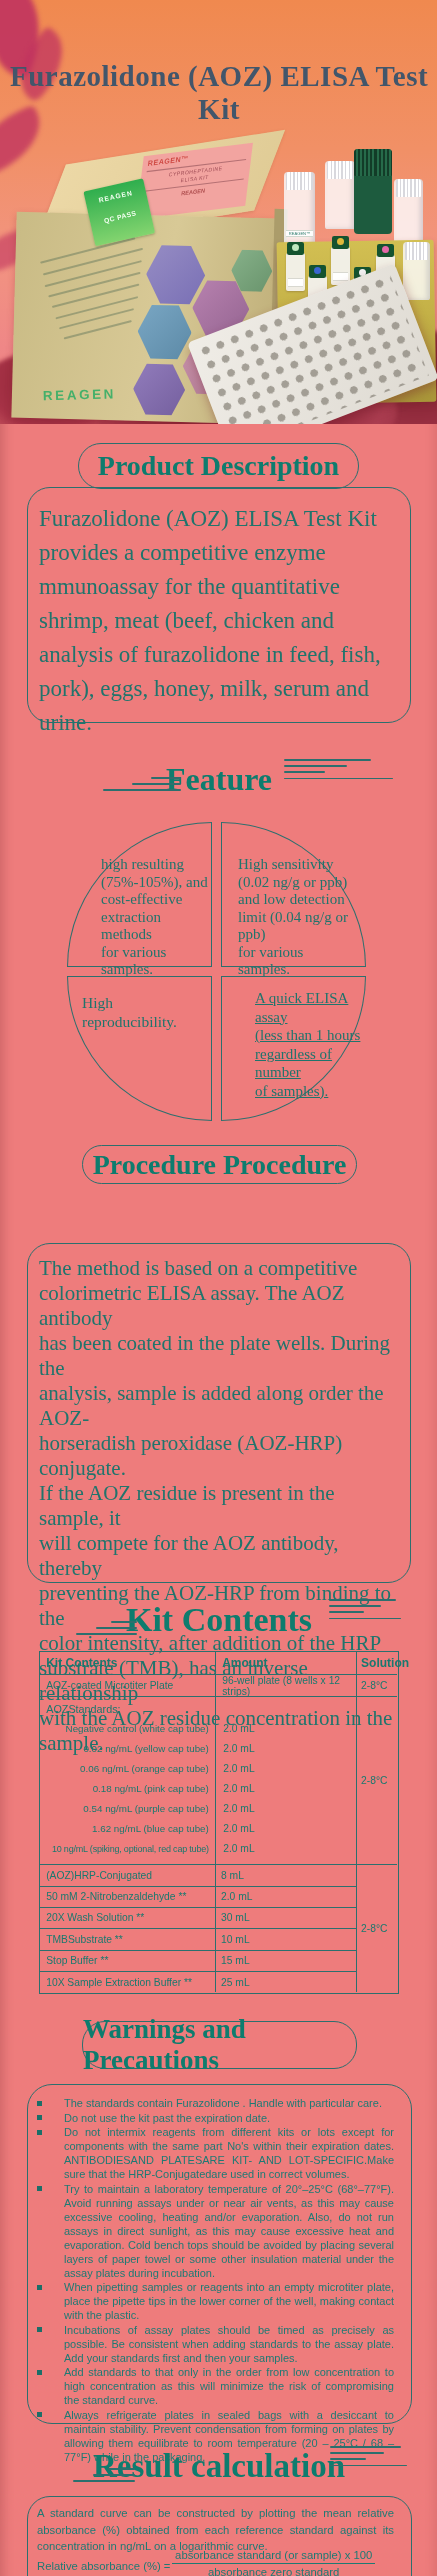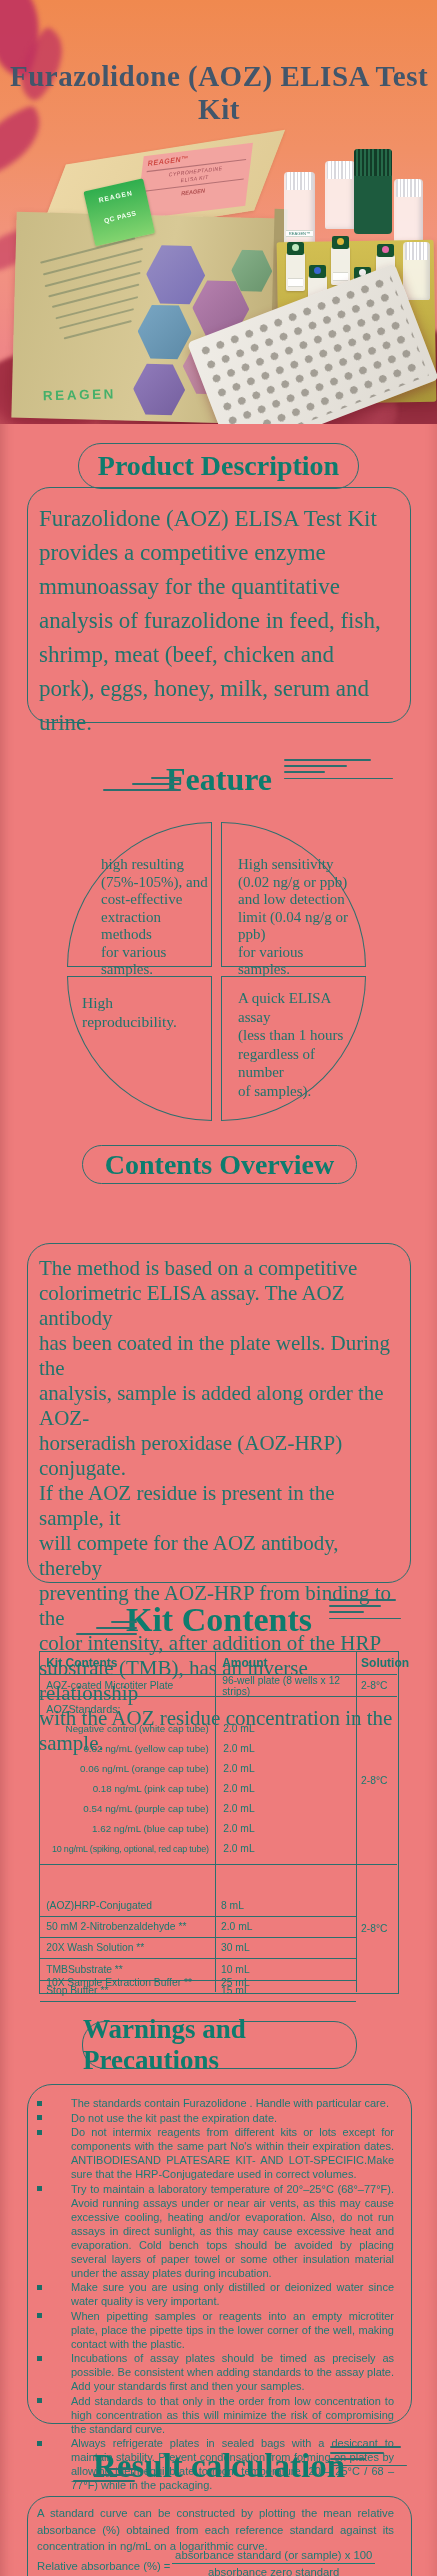--- a/index.html
+++ b/index.html
@@ -80,28 +80,28 @@
   #kit-table{position:absolute;left:39px;top:1651px;width:360px;height:343px;border:1.5px solid var(--tline);box-sizing:border-box;
         color:#19796f;font-size:10.8px;}
   #kit-table .vline,#kit-table .hline{position:absolute;background:var(--tline);}
   .cellpad{padding-left:6.2px;display:flex;align-items:center;position:absolute;box-sizing:border-box;}
   #std-names > div{line-height:20px;white-space:nowrap;}
   #std-names > div{text-align:right;padding-right:5.2px;font-size:9.8px;}
   #std-names > div:first-child{text-align:left;padding-left:6.2px;font-size:10.8px;}
   #std-names > div:last-child{font-size:9px;letter-spacing:-0.2px;}
   #std-amounts > div{line-height:20px;padding-left:7.2px;font-size:10.3px;}
   .reagent-row{position:absolute;left:0;width:316px;height:22px;}
-  .reagent-row.rdiv{border-bottom:1px solid var(--tline);box-sizing:border-box;margin-top:30px;}
+  .reagent-row.rdiv{border-bottom:1px solid var(--tline);box-sizing:border-box;}
   .reagent-row .rn{position:absolute;left:6.2px;top:0;height:100%;display:flex;align-items:center;font-size:10.3px;}
   .reagent-row .ra{position:absolute;left:181px;top:0;height:100%;display:flex;align-items:center;font-size:10.3px;}
   
   #warnings-list{position:absolute;left:37px;top:2096px;width:357px;}
   .warn-item{position:relative;margin-bottom:0.5px;}
   .bullet{position:absolute;left:0;top:4.6px;width:5.2px;height:5.2px;background:#1c6e68;}
-  .warn-text{margin-left:34px;font-size:11px;line-height:14px;color:#1e7a74;text-align:justify;}
+  .warn-text{margin-left:27px;font-size:11px;line-height:14px;color:#1e7a74;text-align:justify;}
   
   .res-p{position:absolute;left:37px;width:357px;font-size:11.3px;line-height:16.5px;color:#1e7a74;text-align:justify;}
   #formula{position:absolute;left:37px;top:2549px;width:357px;color:#1e7a74;font-size:11.3px;}
   #formula .lhs{position:absolute;left:0;top:11.3px;}
   #formula .frac{position:absolute;left:135px;top:0;text-align:center;}
   #formula .num{border-bottom:1px solid #1e7a74;padding:0 3.1px 2.1px 3.1px;}
   #formula .den{padding-top:2.1px;}
 </style>
 </head>
 <body>
@@ -220,22 +220,22 @@
   </div>
 
   <div class="pill" style="left:78px;top:443px;width:279px;height:44px;font-size:28px;border-radius:23px;">
     <span>Product Description</span>
   </div>
   <div class="cbox" style="left:27px;top:487px;width:384px;height:236px;"></div>
   <div id="desc-body" class="serif-lines">
       <div>Furazolidone (AOZ) ELISA Test Kit</div>
       <div>provides a competitive enzyme</div>
       <div>mmunoassay for the quantitative</div>
+      <div>shrimp, meat (beef, chicken and</div>
       <div>analysis of furazolidone in feed, fish,</div>
-      <div>shrimp, meat (beef, chicken and</div>
       <div>pork), eggs, honey, milk, serum and</div>
       <div>urine.</div>
     </div>
 
   <div class="bigheading" style="left:0;top:761px;width:438px;font-size:32px;">
     <span>Feature</span>
   </div>
   <div class="speed lf" style="left:103px;top:777px;width:78px;">
     <div style="width:30px;"></div>
       <div style="width:49px;"></div>
@@ -262,29 +262,29 @@
   <div id="quad-tr" class="qtext" style="left:238px;top:856px;width:118px;font-size:15px;line-height:17.5px;">
       <div>High sensitivity</div>
       <div>(0.02 ng/g or ppb)</div>
       <div>and low detection</div>
       <div>limit (0.04 ng/g or ppb)</div>
       <div>for various samples.</div>
     </div>
   <div id="quad-bl" class="qtext" style="left:82px;top:994px;width:124px;font-size:15.5px;line-height:18.5px;">
       <div>High reproducibility.</div>
     </div>
-  <div id="quad-br" class="qtext" style="left:238px;top:989px;width:118px;font-size:15px;line-height:18.5px;">
+  <div id="quad-br" class="qtext" style="left:255px;top:989px;width:118px;font-size:15px;line-height:18.5px;text-decoration:underline;">
       <div>A quick ELISA assay</div>
       <div>(less than 1 hours</div>
       <div>regardless of number</div>
       <div>of samples).</div>
     </div>
 
   <div class="pill" style="left:82px;top:1145px;width:273px;height:37px;font-size:28px;border-radius:19.6px;">
-    <span>Contents Overview</span>
+    <span>Procedure Procedure</span>
   </div>
   <div class="cbox" style="left:27px;top:1243px;width:384px;height:340px;"></div>
   <div id="proc-body" class="serif-lines">
       <div>The method is based on a competitive</div>
       <div>colorimetric ELISA assay. The AOZ antibody</div>
       <div>has been coated in the plate wells. During the</div>
       <div>analysis, sample is added along order the AOZ-</div>
       <div>horseradish peroxidase (AOZ-HRP) conjugate.</div>
       <div>If the AOZ residue is present in the sample, it</div>
       <div>will compete for the AOZ antibody, thereby</div>
@@ -408,24 +408,20 @@
       <div class="warn-item">
         <div class="bullet"></div>
         <div class="warn-text">Do not intermix reagents from different kits or lots except for components with the same part No's within their expiration dates. ANTIBODIESAND PLATESARE KIT- AND LOT-SPECIFIC.Make sure that the HRP-Conjugatedare used in correct volumes.</div>
       </div>
       <div class="warn-item">
         <div class="bullet"></div>
         <div class="warn-text">Try to maintain a laboratory temperature of 20°–25°C (68°–77°F). Avoid running assays under or near air vents, as this may cause excessive cooling, heating and/or evaporation. Also, do not run assays in direct sunlight, as this may cause excessive heat and evaporation. Cold bench tops should be avoided by placing several layers of paper towel or some other insulation material under the assay plates during incubation.</div>
       </div>
       <div class="warn-item">
         <div class="bullet"></div>
-        <div class="warn-text">Make sure you are using only distilled or deionized water since water quality is very important.</div>
-      </div>
-      <div class="warn-item">
-        <div class="bullet"></div>
         <div class="warn-text">When pipetting samples or reagents into an empty microtiter plate, place the pipette tips in the lower corner of the well, making contact with the plastic.</div>
       </div>
       <div class="warn-item">
         <div class="bullet"></div>
         <div class="warn-text">Incubations of assay plates should be timed as precisely as possible. Be consistent when adding standards to the assay plate. Add your standards first and then your samples.</div>
       </div>
       <div class="warn-item">
         <div class="bullet"></div>
         <div class="warn-text">Add standards to that only in the order from low concentration to high concentration as this will minimize the risk of compromising the standard curve.</div>
       </div>

